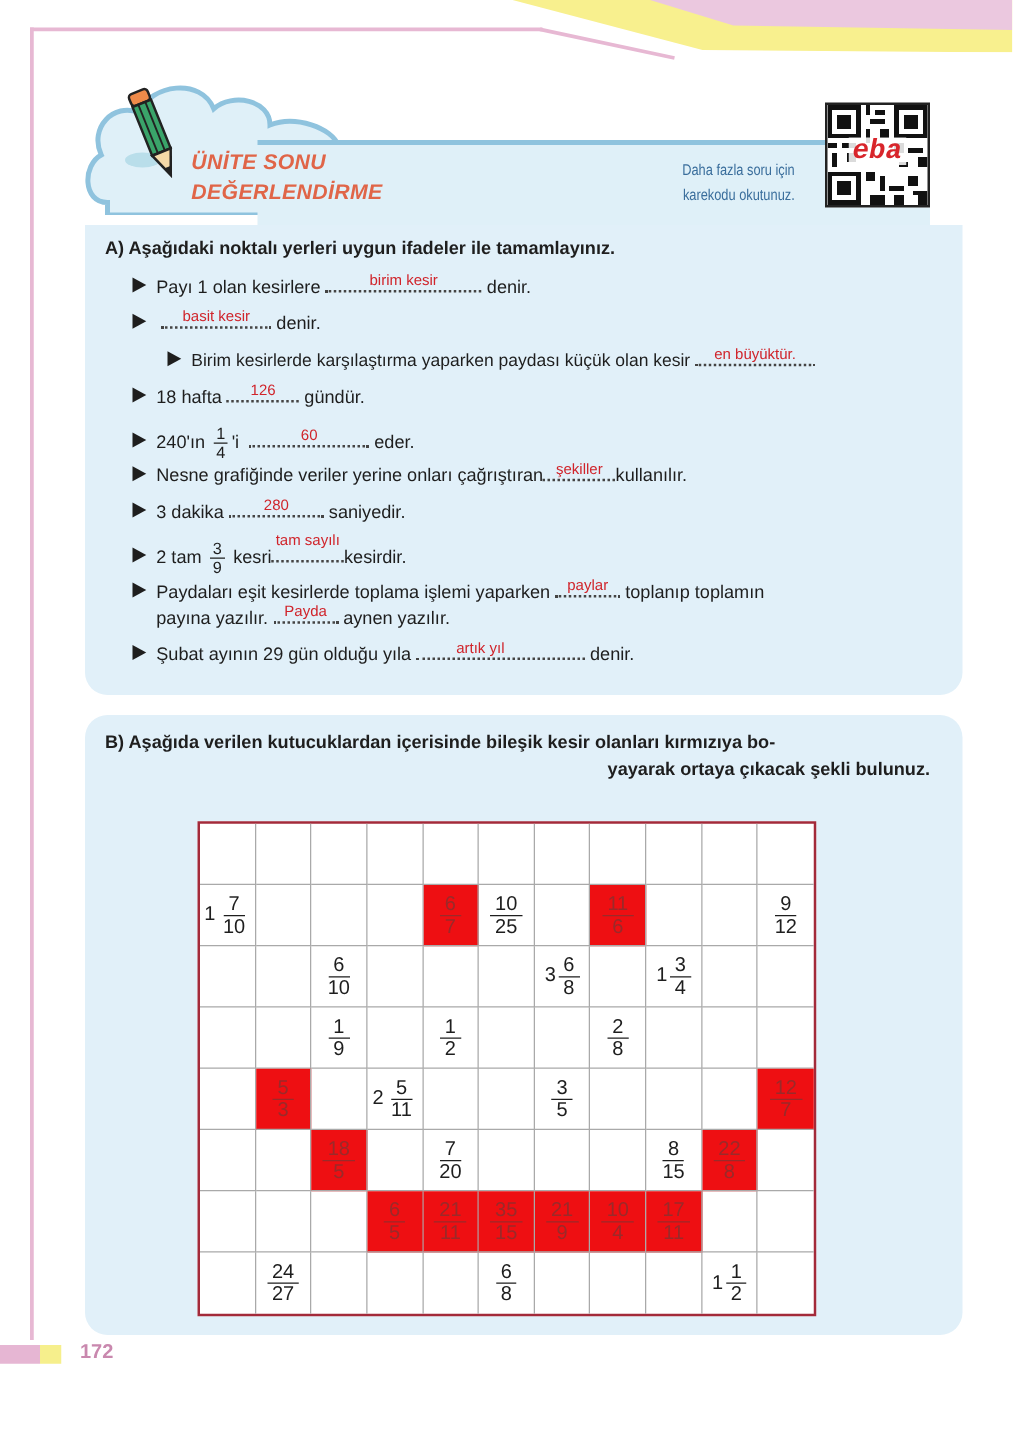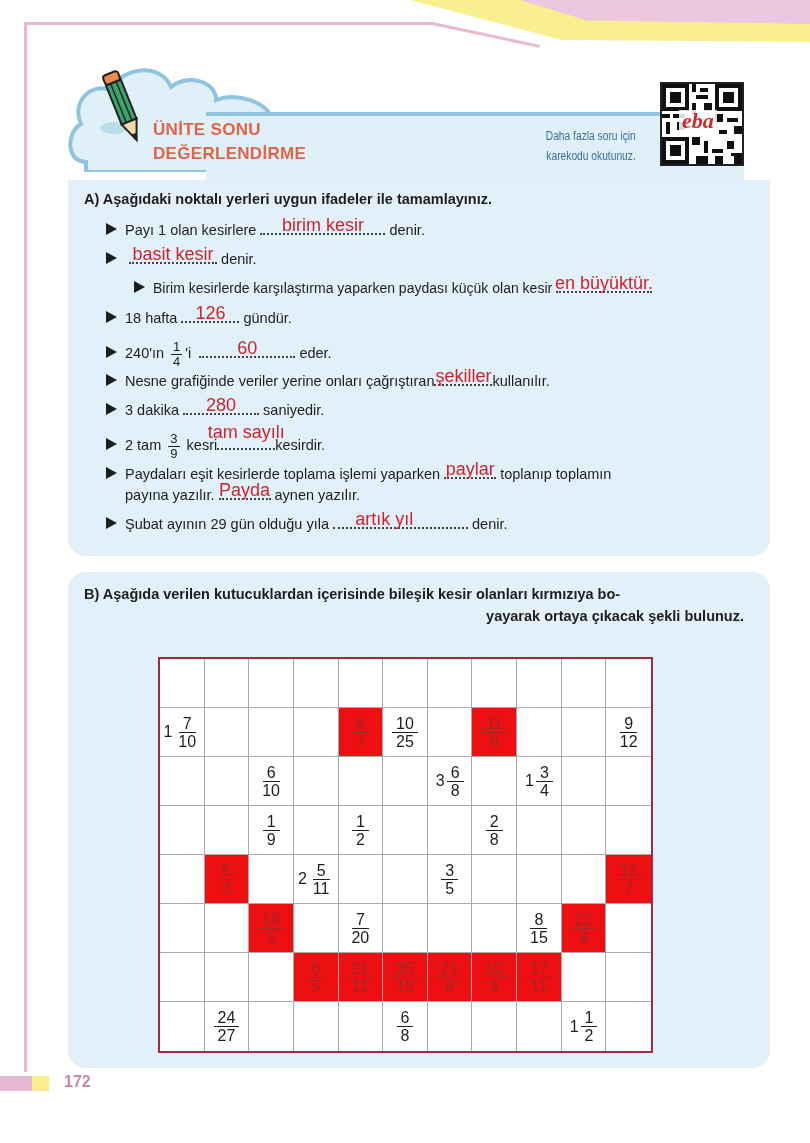--- a/index.html
+++ b/index.html
@@ -11,43 +11,43 @@
     clip-path: polygon(0 0, 100% 0, 100% 100%, 23% 85%); z-index: 1; }
   .frame-line-h { position: absolute; left: 24px; top: 22px; width: 410px; height: 3px; background: #e7b8d3; }
   .frame-line-diag { position: absolute; left: 432px; top: 22px; width: 110px; height: 3px; background: #e7b8d3;
     transform-origin: left center; transform: rotate(12deg); }
   .frame-line-v { position: absolute; left: 24px; top: 22px; width: 3px; height: 1050px; background: #e7b8d3; }
 
   
   .header { position: absolute; left: 66px; top: 62px; width: 678px; height: 118px; }
   .cloud { position: absolute; left: 0; top: 0; width: 220px; height: 110px; }
   .header-band { position: absolute; left: 140px; top: 50px; width: 538px; height: 68px; background: #dff0f8; border-top: 4px solid #8fc3de; }
-  .header-title { position: absolute; left: 87px; top: 56px; font-weight: bold; font-size: 17px; line-height: 24px; color: #e06548; letter-spacing: 0.3px; z-index: 3; }
+  .header-title { position: absolute; left: 87px; top: 56px; font-weight: bold; font-size: 17px; line-height: 24px; color: #e06548; letter-spacing: 0.3px; z-index: 3; font-style: italic; }
   .header-title div { display: block; }
   .qr-note { position: absolute; right: 108px; top: 64px; text-align: right; font-size: 12.5px; line-height: 20px; color: #3a6e9c;
     font-family: "Liberation Sans Narrow", "Liberation Sans", sans-serif; transform: scaleX(0.82); transform-origin: right center; z-index: 3; }
   .qr { position: absolute; right: 0; top: 20px; width: 84px; height: 84px; background: #fff; border: 2px solid #222; z-index: 3; overflow: hidden; }
   .qr svg { width: 100%; height: 100%; display: block; }
-  .qr-logo { position: absolute; left: 17px; top: 26px; font-family: Liberation Serif, serif; font-style: italic; font-weight: bold;
+  .qr-logo { position: absolute; left: 17px; top: 26px; font-family: Liberation Mono, monospace; font-style: italic; font-weight: bold;
     font-size: 22px; color: #d8252b; background: rgba(255,255,255,0.85); padding: 0 3px; line-height: 22px; }
 
   
   .panel { position: absolute; background: #e1f0f9; border-radius: 18px; }
   .panel-a { left: 68px; top: 180px; width: 702px; height: 376px; border-top-left-radius: 0; border-top-right-radius: 0; }
   .panel-b { left: 68px; top: 572px; width: 702px; height: 496px; }
 
   .section-title { position: absolute; font-weight: bold; font-size: 14.5px; line-height: 22px; color: #1e1e1e; }
   .sec-a-title { left: 84px; top: 188px; }
   .sec-b-title { left: 84px; top: 583px; width: 660px; }
   .sec-b-title .indent { padding-left: 25px; display: block; text-align: right; }
 
   .item { position: absolute; left: 106px; font-size: 14.5px; line-height: 20px; color: #1e1e1e; white-space: nowrap; }
   .bullet { display: inline-block; width: 0; height: 0; border-left: 11px solid #1e1e1e; border-top: 6px solid transparent; border-bottom: 6px solid transparent; margin-right: 8px; vertical-align: 0px; }
   .blank { position: relative; display: inline-block; border-bottom: 2px dotted #444; height: 14px; vertical-align: baseline; }
-  .ans { position: absolute; left: 50%; bottom: -2px; transform: translateX(-50%); color: #d0242b; font-size: 18px; white-space: nowrap; line-height: 20px; }
+  .ans { position: absolute; left: 50%; bottom: -2px; transform: translateX(-50%); color: #d0242b; font-size: 12px; white-space: nowrap; line-height: 20px; }
   .ans.up { bottom: 6px; }
   .frac-inline { display: inline-block; vertical-align: middle; text-align: center; font-size: 13px; line-height: 14px; margin: 0 3px; }
   .frac-inline .num { display: block; border-bottom: 1.5px solid #1e1e1e; padding: 0 2px; }
   .frac-inline .den { display: block; }
 
   
   .grid { position: absolute; left: 158px; top: 657px; width: 495px; height: 396px; border: 2px solid #a32a3a;
     display: grid; grid-template-columns: repeat(11, 1fr); grid-template-rows: repeat(8, 1fr); background: #fff; }
   .cell { border-right: 1px solid #a9a9a9; border-bottom: 1px solid #a9a9a9; display: flex; align-items: center; justify-content: center;
     font-family: "Liberation Sans", sans-serif; font-size: 16px; color: #1e1e1e; }

